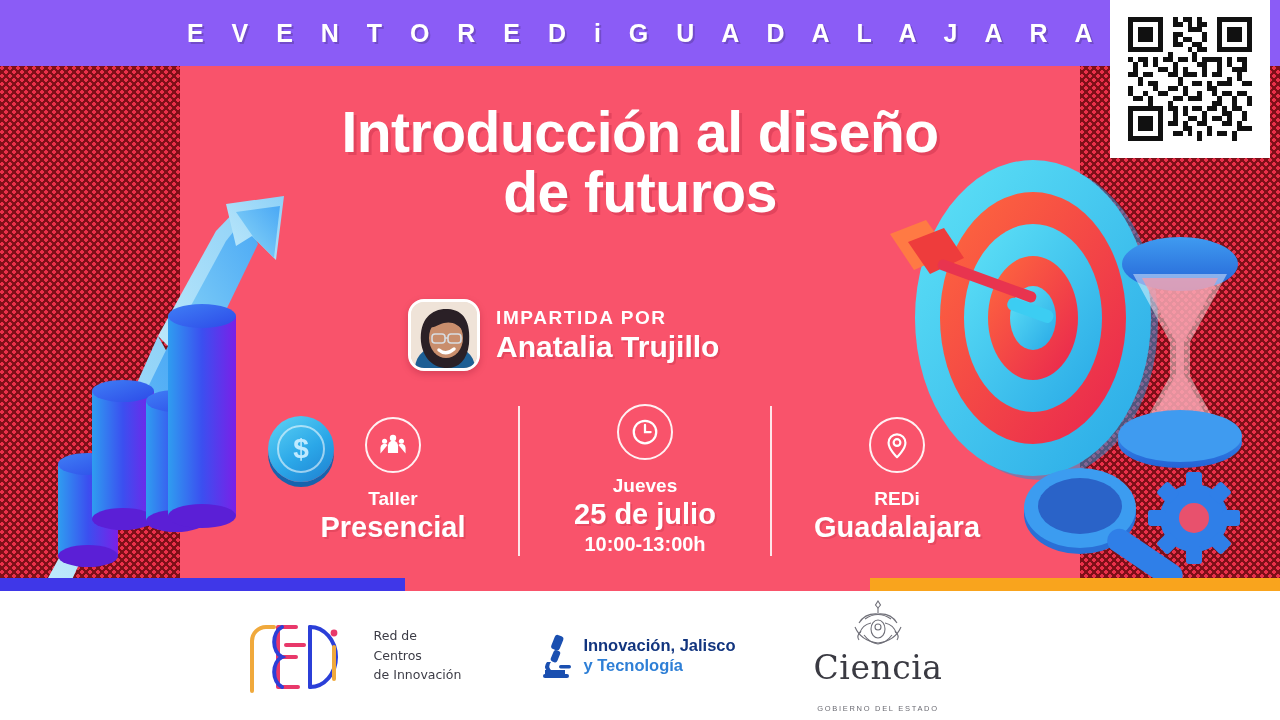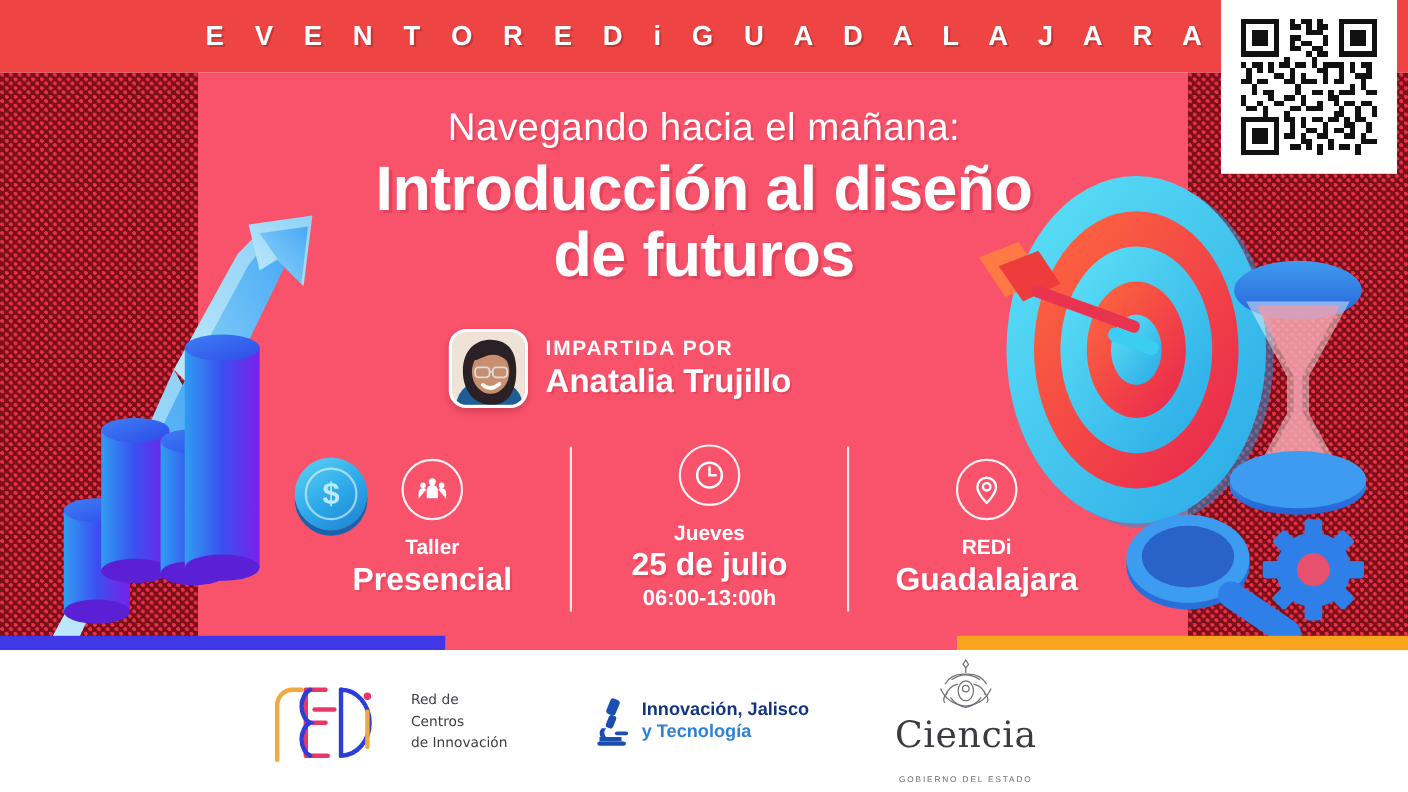--- a/index.html
+++ b/index.html
@@ -3,21 +3,21 @@
 <meta charset="utf-8">
 <style>
   * { margin:0; padding:0; box-sizing:border-box; }
   html,body { width:1280px; height:720px; overflow:hidden; background:#ffffff;
               font-family:"Liberation Sans", sans-serif; }
 
   .poster { position:relative; width:1280px; height:720px; background:#ffffff; }
 
   
   .banner { position:absolute; left:0; top:0; width:1280px; height:66px;
-            background:#ef4444; overflow:hidden; }
+            background:#8b5cf6; overflow:hidden; }
   .banner-text { position:absolute; left:0; top:0; width:1280px; height:66px;
                  display:flex; align-items:center; justify-content:center;
                  color:#ffffff; font-size:25px; font-weight:700;
                  letter-spacing:10.5px; text-indent:10px;
                  text-shadow:2px 2px 0 rgba(0,0,0,.18); white-space:nowrap; }
 
   
   .stage { position:absolute; left:0; top:66px; width:1280px; height:524px;
            background:#f9536b; overflow:hidden; }
 
@@ -240,21 +240,20 @@
         <g>
           <ellipse cx="190" cy="368" rx="56" ry="40" fill="#2a6fd6"></ellipse>
           <ellipse cx="190" cy="362" rx="56" ry="40" fill="#3c9cf0"></ellipse>
           <ellipse cx="190" cy="360" rx="42" ry="28" fill="#2a63c8"></ellipse>
           <rect x="226" y="378" width="86" height="24" rx="12" transform="rotate(34 226 378)" fill="#2f7fe8"></rect>
         </g>
       </svg>
     </div>
 
     <div class="headline">
-      <div class="kicker">Navegando hacia el mañana:</div>
       <div class="title">
         <div>Introducción al diseño</div>
         <div>de futuros</div>
       </div>
     </div>
 
     <div class="speaker">
       <div class="avatar">
         <svg viewBox="0 0 72 72" width="72" height="72">
           <rect width="72" height="72" fill="#efe3d8"></rect>
@@ -295,21 +294,21 @@
 
       <div class="info-col">
         <div class="info-ico">
           <svg viewBox="0 0 32 32" width="30" height="30" fill="none" stroke="#ffffff" stroke-width="2.4" stroke-linecap="round">
             <circle cx="16" cy="16" r="12"></circle>
             <path d="M16 8.5 V16 H22"></path>
           </svg>
         </div>
         <div class="info-small">Jueves</div>
         <div class="info-big">25 de julio</div>
-        <div class="info-sub">06:00-13:00h</div>
+        <div class="info-sub">10:00-13:00h</div>
       </div>
 
       <div class="divider"></div>
 
       <div class="info-col">
         <div class="info-ico">
           <svg viewBox="0 0 32 32" width="30" height="30" fill="none" stroke="#ffffff" stroke-width="2.3" stroke-linejoin="round">
             <path d="M16 29 C16 29 25 20.5 25 13.6 A9 9 0 0 0 7 13.6 C7 20.5 16 29 16 29 Z"></path>
             <circle cx="16" cy="13.4" r="3.6"></circle>
           </svg>

